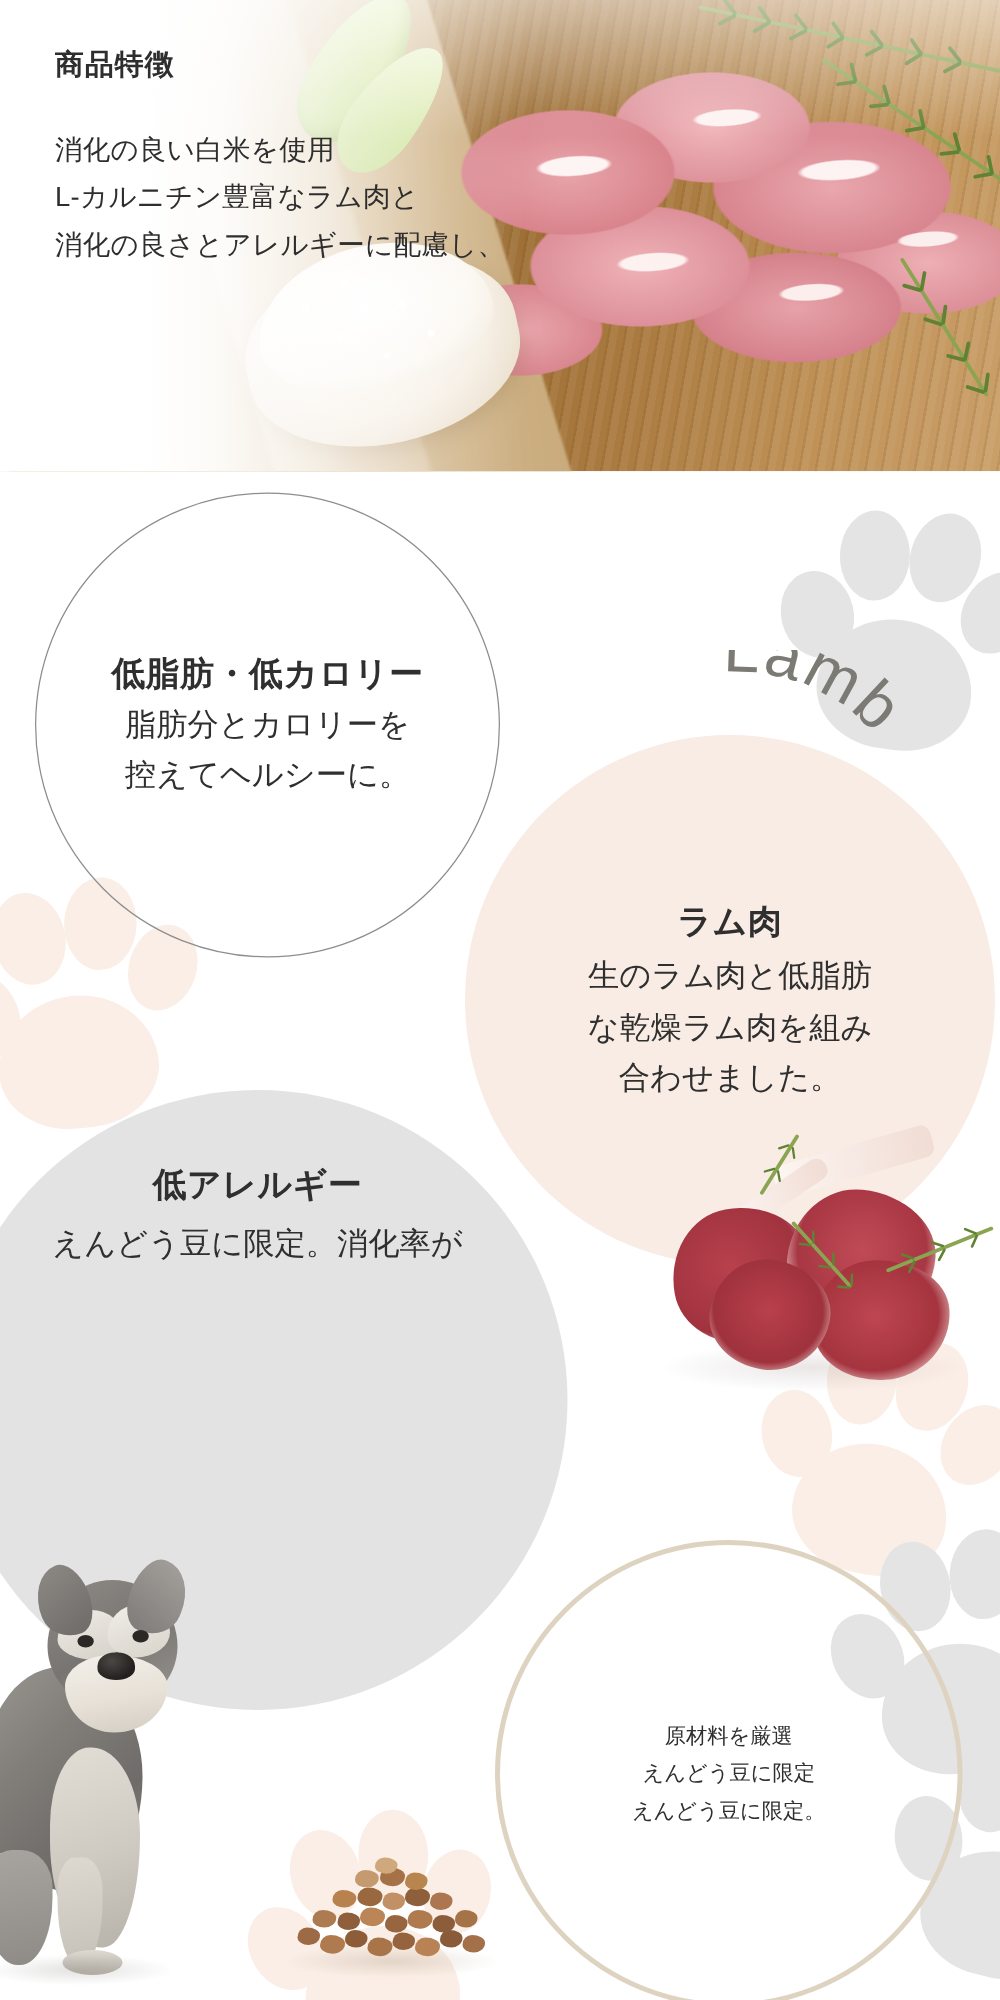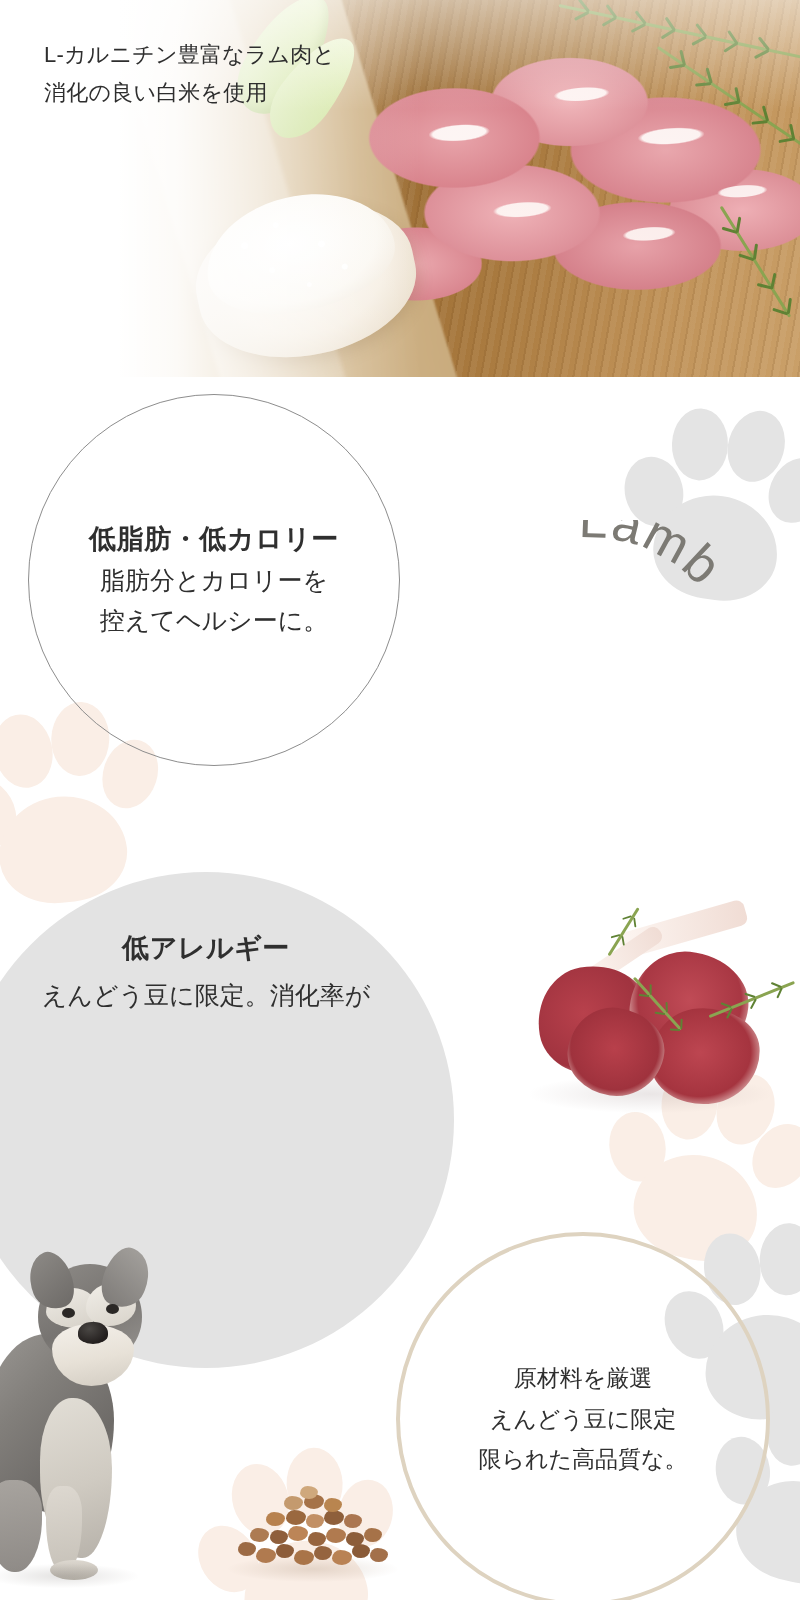--- a/index.html
+++ b/index.html
@@ -181,21 +181,21 @@
   }
   #badge-low-allergy .body { padding-top:24px; justify-content:flex-start; }
   #badge-low-allergy .c-title { font-size:27px; line-height:1.5; margin:32px 0 6px; }
   #badge-low-allergy .c-line  { font-size:25px; line-height:1.62; }
 
   
   #badge-ingredients {
     left:396px; top:1232px; width:374px; height:374px;
     border:4px solid #ded3c0; background:transparent;
   }
-  #badge-ingredients .c-line { font-size:23px; line-height:1.78; }
+  #badge-ingredients .c-line { font-size:17px; line-height:1.78; }
 
   
   #lamb-script {
     position:absolute; left:566px; top:520px; z-index:3;
     width:230px; height:140px; pointer-events:none;
   }
   #lamb-script text {
     font-family:"Liberation Sans","DejaVu Sans",sans-serif;
     font-size:52px; fill:#7c7a74; letter-spacing:2px;
   }
@@ -343,43 +343,53 @@
     <div class="rice-spec"></div>
 
     <div class="pod"></div>
     <div class="pod2"></div>
 
     <div class="fade-top"></div>
     <div class="fade-left"></div>
   </div>
 
   <div class="hero-text">
+    <div class="hero-title">商品特徴</div>
     <div class="hero-lines">
+      <div>消化の良い白米を使用</div>
       <div>L-カルニチン豊富なラム肉と</div>
-      <div>消化の良い白米を使用</div>
+      <div>消化の良さとアレルギーに配慮し、</div>
     </div>
   </div>
 
   <div class="circle" id="badge-low-fat">
     <div class="body">
       <div class="c-title">低脂肪・低カロリー</div>
       <div class="c-line">脂肪分とカロリーを</div>
       <div class="c-line">控えてヘルシーに。</div>
     </div>
   </div>
 
   <svg id="lamb-script" viewBox="0 0 230 140">
     <defs>
       <path id="lambArc" d="M 8,18 A 150,150 0 0 1 168,132" fill="none"></path>
     </defs>
     <text>
       <textPath href="#lambArc" startOffset="2%">Lamb</textPath>
     </text>
   </svg>
 
+  <div class="circle" id="badge-lamb">
+    <div class="body">
+      <div class="c-title">ラム肉</div>
+      <div class="c-line">生のラム肉と低脂肪</div>
+      <div class="c-line">な乾燥ラム肉を組み</div>
+      <div class="c-line">合わせました。</div>
+    </div>
+  </div>
 
   <div class="circle" id="badge-low-allergy">
     <div class="body">
       <div class="c-title">低アレルギー</div>
       <div class="c-line">えんどう豆に限定。消化率が</div>
     </div>
   </div>
 
   <div id="lamb-chops">
     <div class="shadow"></div>
@@ -420,21 +430,21 @@
       <div class="needle" style="left:8px;transform:rotate(-42deg) translateY(6px) scale(.6);"></div>
       <div class="needle" style="left:30px;transform:rotate(40deg) translateY(-6px) scale(.6);"></div>
       <div class="needle" style="left:30px;transform:rotate(-40deg) translateY(6px) scale(.6);"></div>
     </div>
   </div>
 
   <div class="circle" id="badge-ingredients">
     <div class="body">
       <div class="c-line">原材料を厳選</div>
       <div class="c-line">えんどう豆に限定</div>
-      <div class="c-line">限られた高品質な。</div>
+      <div class="c-line">えんどう豆に限定。</div>
     </div>
   </div>
 
   <div id="dog-photo">
 
     <div class="part" style="left:-10px;top:86px;width:130px;height:180px;border-radius:48% 52% 40% 60%/55% 48% 52% 45%;
                 background:linear-gradient(135deg,#9b9894 0%,#827f7b 35%,#6e6b68 70%,#8d8a86 100%);"></div>
 
     <div class="part" style="left:46px;top:150px;width:72px;height:160px;border-radius:45% 55% 42% 58%/40% 45% 58% 55%;
                 background:linear-gradient(160deg,#e2ded6 0%,#cfcac1 55%,#b6b1a9 100%);"></div>

